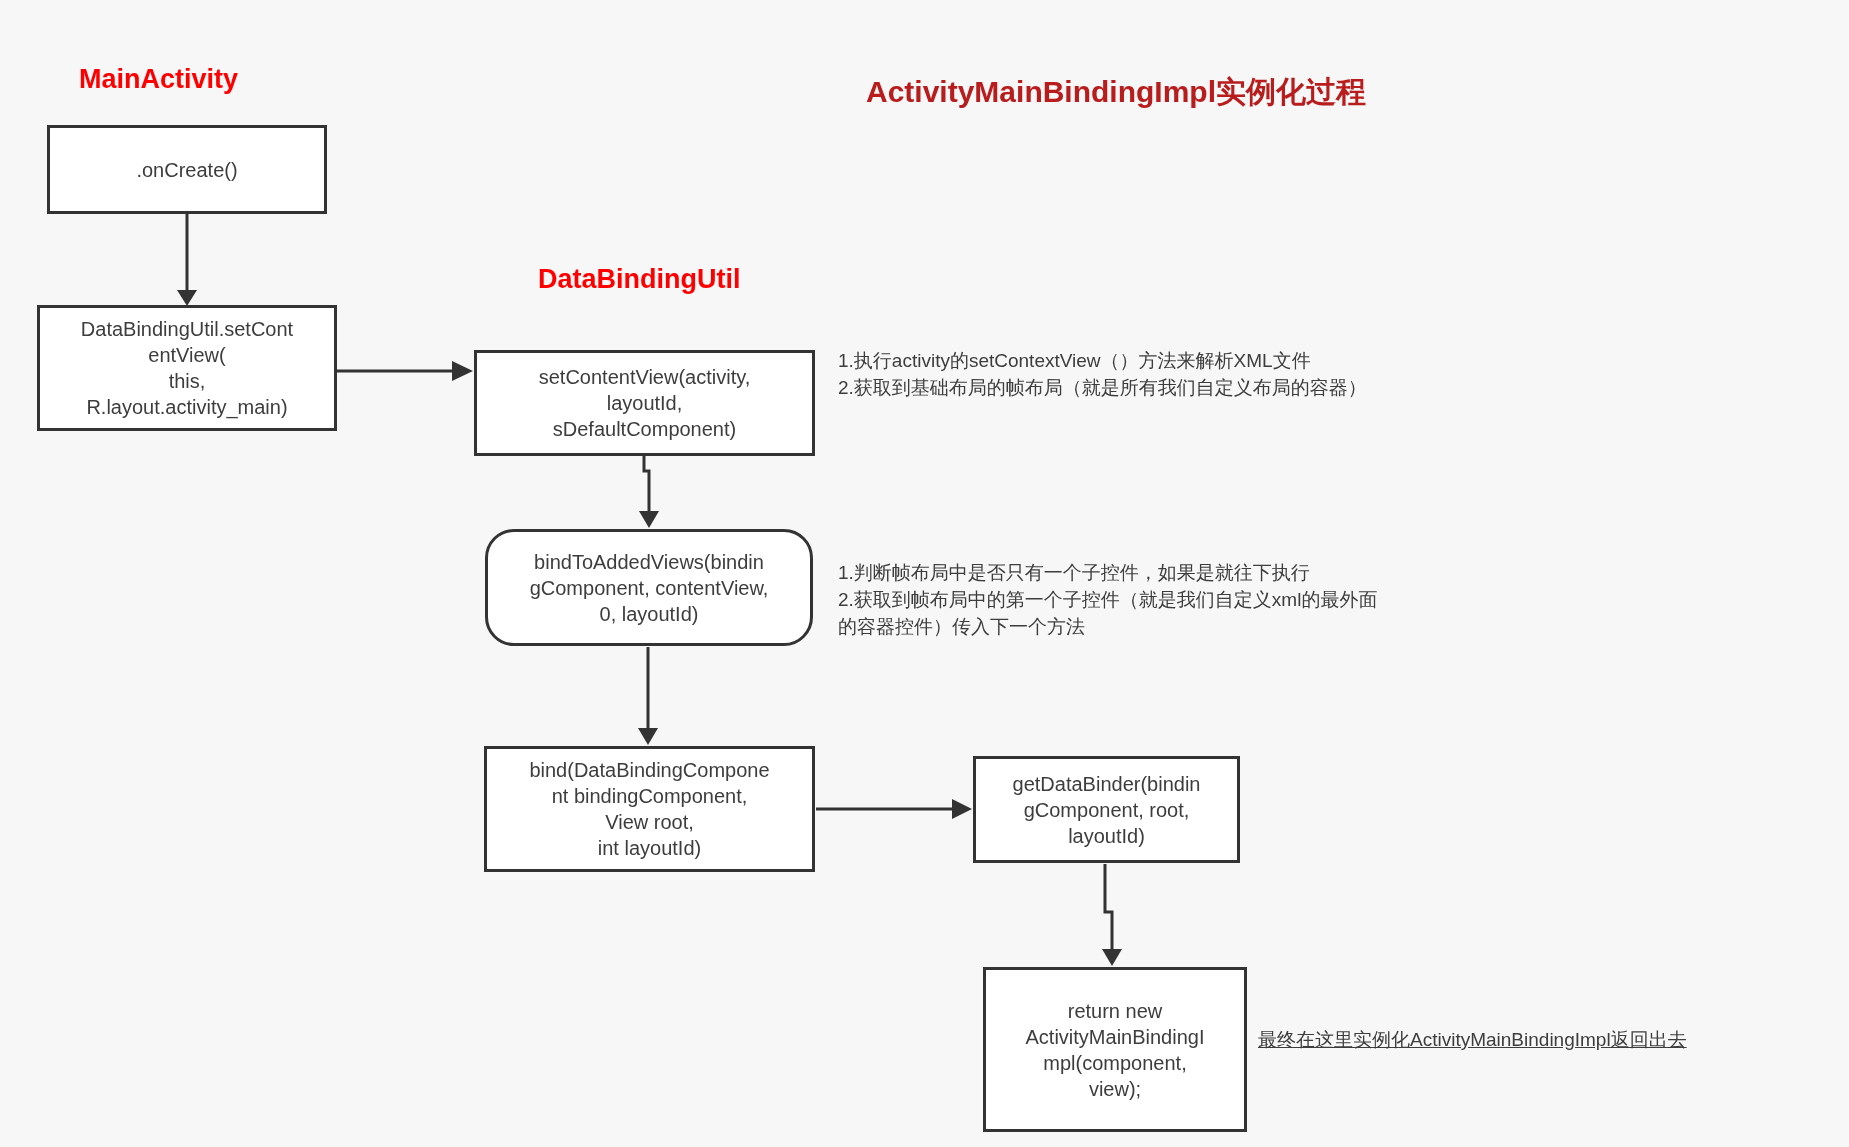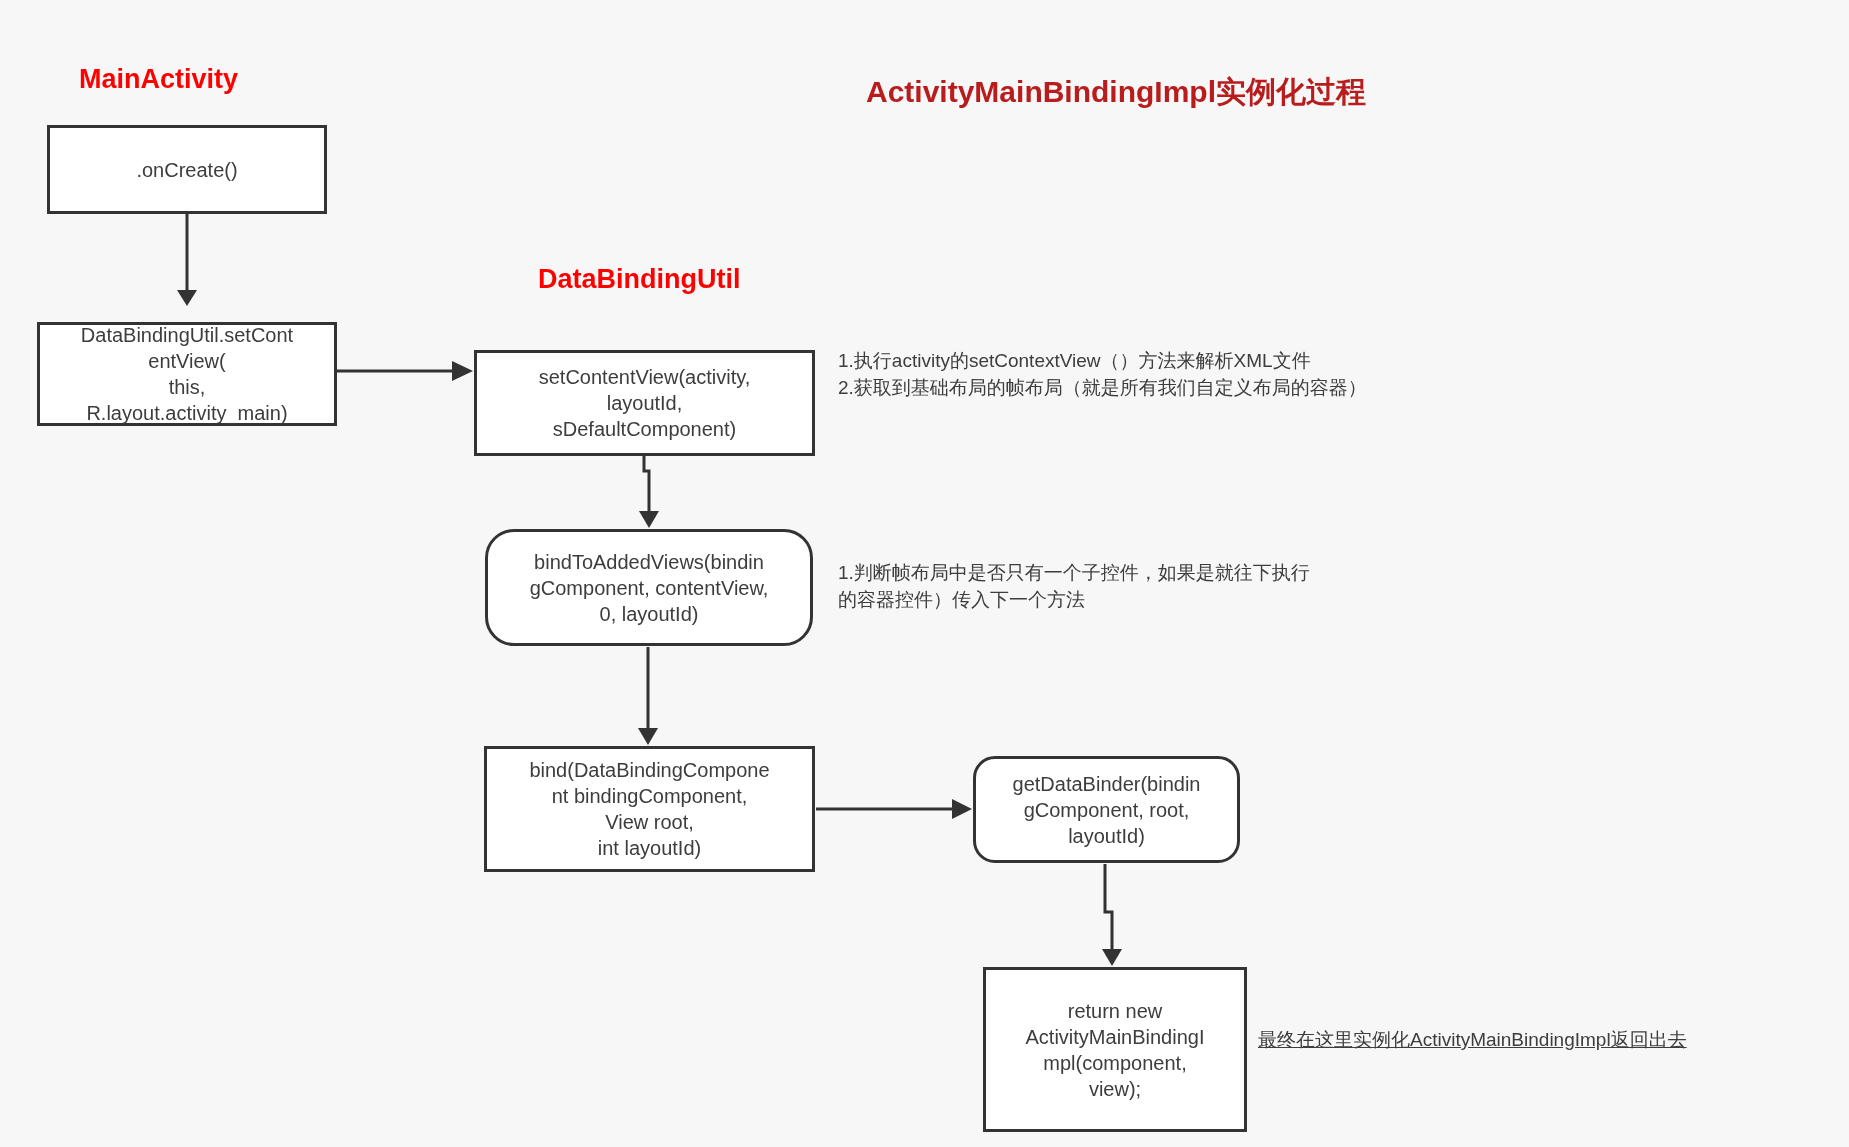--- a/index.html
+++ b/index.html
@@ -88,21 +88,21 @@
 
   <div class="diagram-title" style="left:866px;top:72px;">ActivityMainBindingImpl实例化过程</div>
 
   <div class="red-label" style="left:79px;top:64px;">MainActivity</div>
   <div class="red-label" style="left:538px;top:248px;margin-top:16px;">DataBindingUtil</div>
 
   <div class="box" style="left:47px;top:125px;width:280px;height:89px;">
     <div>.onCreate()</div>
   </div>
 
-  <div class="box" style="left:37px;top:322px;width:300px;height:104px;">
+  <div class="box" style="left:37px;top:305px;width:300px;height:126px;">
     <div>DataBindingUtil.setCont</div>
     <div>entView(</div>
     <div>this,</div>
     <div>R.layout.activity_main)</div>
   </div>
 
   <div class="box" style="left:474px;top:318px;width:341px;height:106px;margin-top:32px;">
     <div>setContentView(activity,</div>
     <div>layoutId,</div>
     <div>sDefaultComponent)</div>
@@ -114,40 +114,41 @@
     <div>0, layoutId)</div>
   </div>
 
   <div class="box" style="left:484px;top:746px;width:331px;height:126px;">
     <div>bind(DataBindingCompone</div>
     <div>nt bindingComponent,</div>
     <div>View root,</div>
     <div>int layoutId)</div>
   </div>
 
-  <div class="box" style="left:973px;top:756px;width:267px;height:107px;border-radius:22px;">
+  <div class="box" style="left:973px;top:756px;width:267px;height:107px;">
     <div>getDataBinder(bindin</div>
     <div>gComponent, root,</div>
     <div>layoutId)</div>
   </div>
 
   <div class="box" style="left:983px;top:967px;width:264px;height:165px;">
     <div>return new</div>
     <div>ActivityMainBindingI</div>
     <div>mpl(component,</div>
     <div>view);</div>
   </div>
 
   <div class="annotation" style="left:838px;top:347px;">
     <div>1.执行activity的setContextView（）方法来解析XML文件</div>
     <div>2.获取到基础布局的帧布局（就是所有我们自定义布局的容器）</div>
   </div>
 
   <div class="annotation" style="left:838px;top:559px;">
     <div>1.判断帧布局中是否只有一个子控件，如果是就往下执行</div>
+    <div>2.获取到帧布局中的第一个子控件（就是我们自定义xml的最外面</div>
     <div>的容器控件）传入下一个方法</div>
   </div>
 
   <div class="annotation" style="left:1258px;top:1026px;text-decoration:underline;">
     <div>最终在这里实例化ActivityMainBindingImpl返回出去</div>
   </div>
 
 </div>
 
 </body></html>

